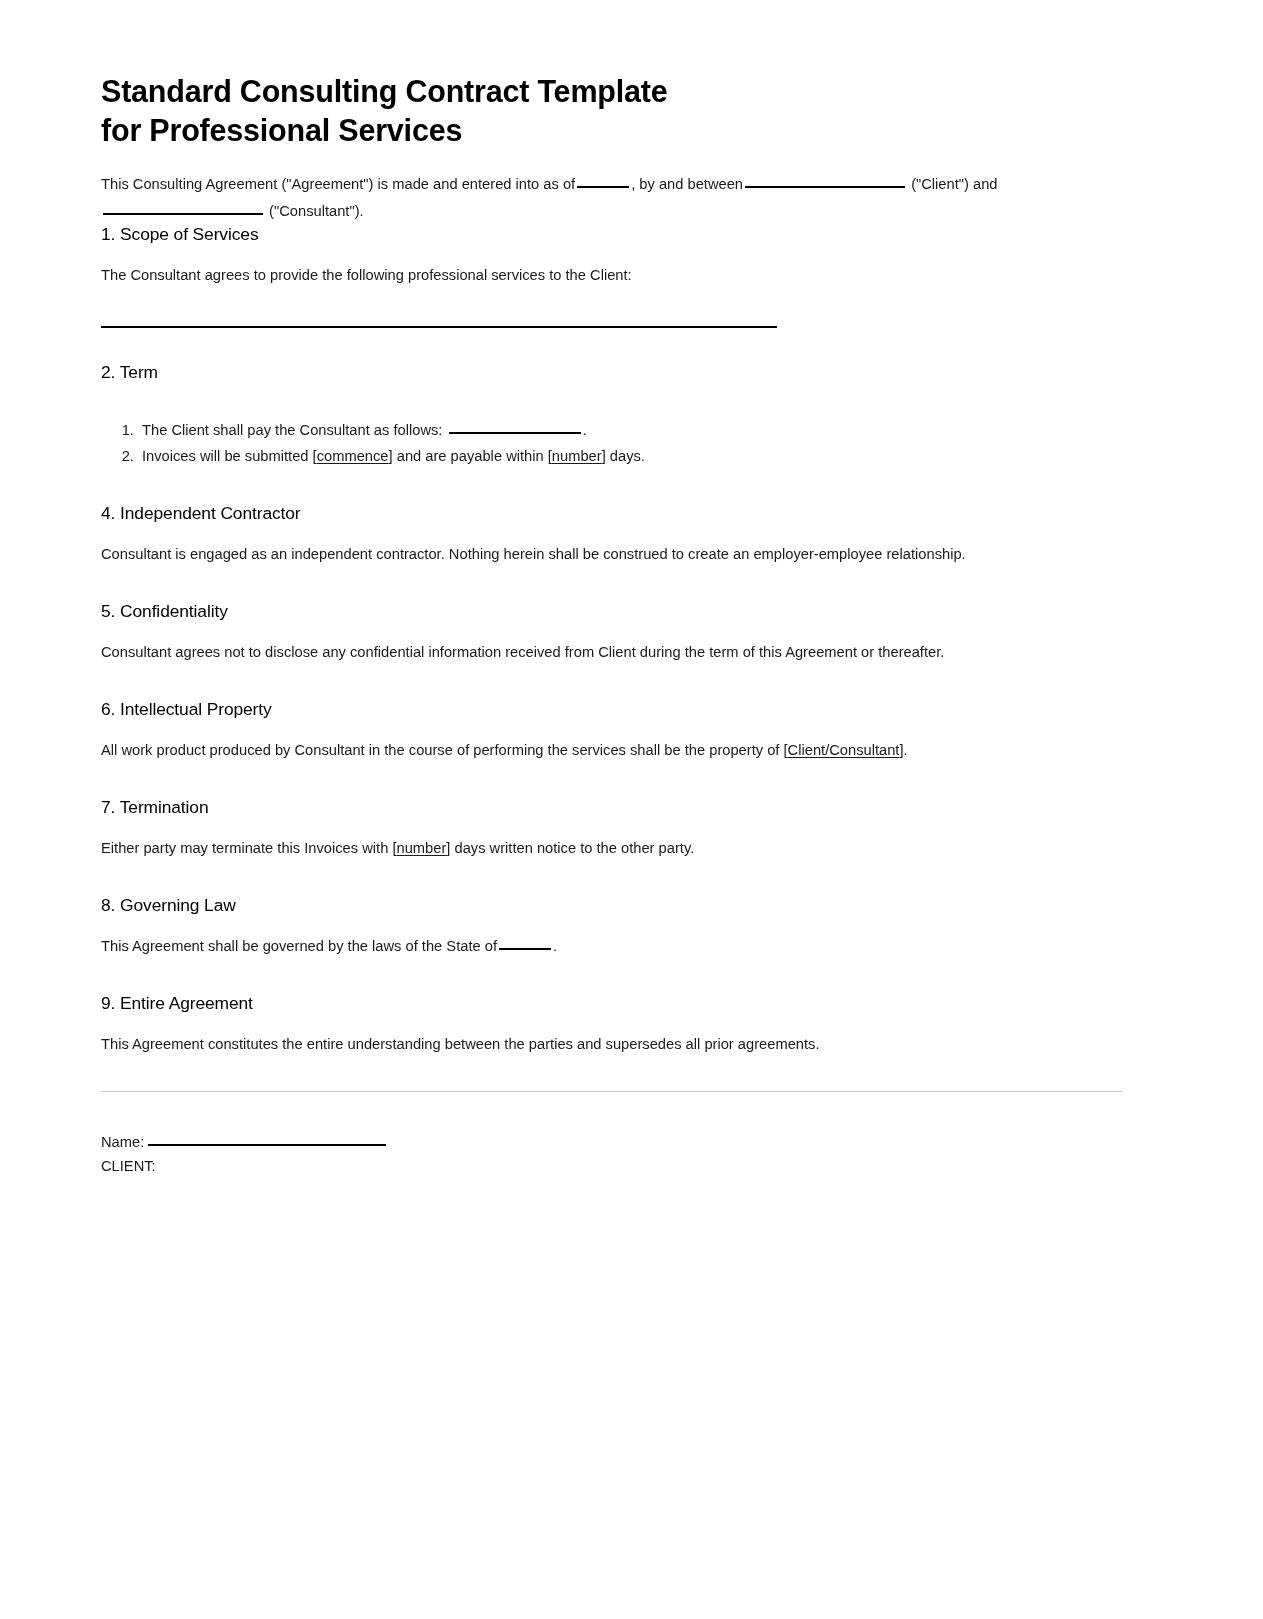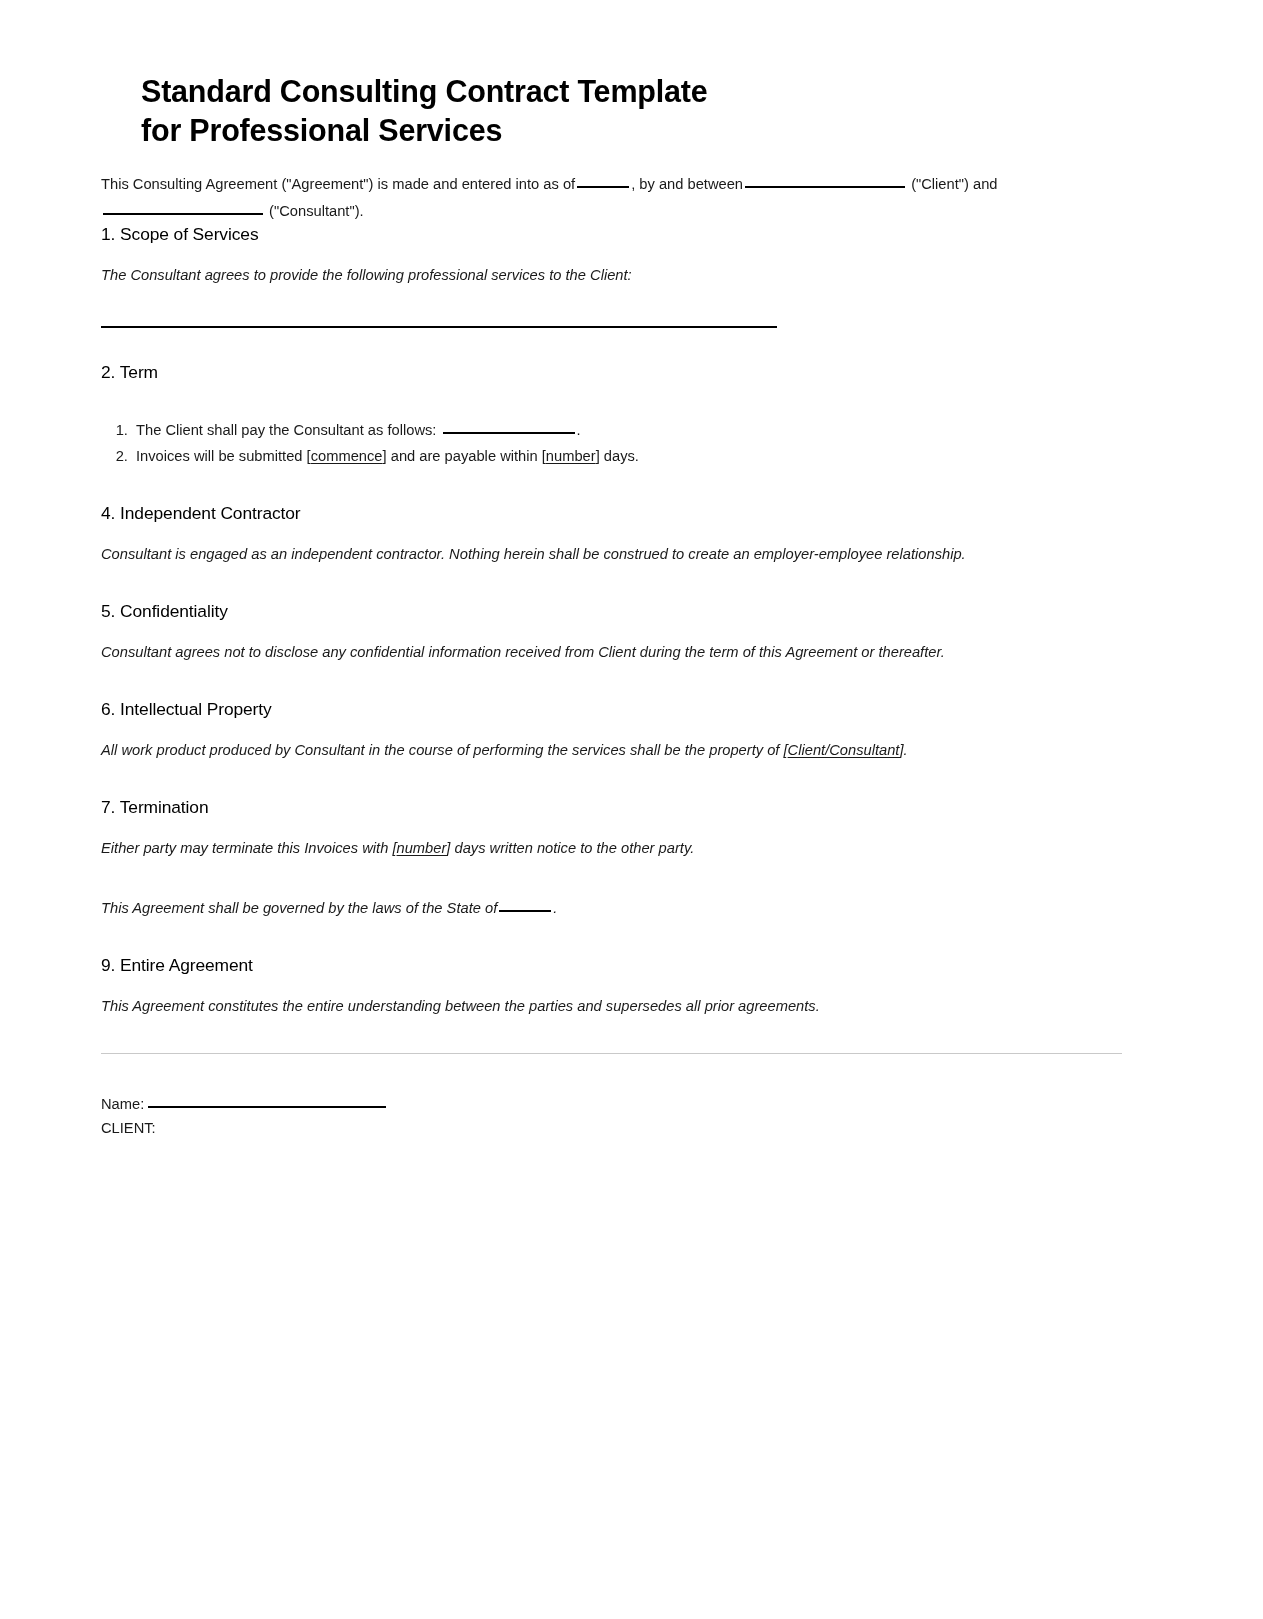--- a/index.html
+++ b/index.html
@@ -24,21 +24,21 @@
     padding: 72px 140px 0 101px;
   }
   .doc-title {
     font-size: 30.5px;
     font-weight: bold;
     line-height: 1.27;
     letter-spacing: -0.2px;
     margin: 0 0 22px 0;
     max-width: 640px;
   }
-  .title-line { display: block; margin-left: 40px; }
+  .title-line { display: block; }
 
   p.body-text {
     font-size: 14.7px;
     line-height: 1.78;
     margin: 0;
     color: #1a1a1a;
     max-width: 955px;
   }
   .intro {
     margin-bottom: 34px;
@@ -50,21 +50,20 @@
     line-height: 1.2;
     margin: 0 0 17px 0;
     letter-spacing: -0.1px;
     color: #000;
   }
   .section {
     margin-bottom: 34px;
   }
   .section p.body-text {
     margin-bottom: 0;
-    font-style: italic;
   }
 
   
   .blank {
     display: inline-block;
     border-bottom: 2.4px solid #000;
     vertical-align: 1px;
     height: 0.82em;
     margin: 0 2px;
   }
@@ -75,21 +74,21 @@
   
   .rule-line {
     width: 676px;
     height: 0;
     border-bottom: 2.6px solid #000;
     margin: 38px 0 0 0;
   }
 
   
   ol.num-list {
-    margin: 0;
+    margin: 6px;
     padding-left: 31px;
     font-size: 14.7px;
     line-height: 1.78;
     color: #1a1a1a;
   }
   ol.num-list li {
     margin: 0;
     padding-left: 4px;
   }
 
@@ -164,20 +163,21 @@
     <h2 class="section-heading">6. Intellectual Property</h2>
     <p class="body-text"><span>All work product produced by Consultant in the course of performing the services shall be the property of [</span><span class="placeholder">Client/Consultant</span><span>].</span></p>
   </div>
 
   <div class="section">
     <h2 class="section-heading">7. Termination</h2>
     <p class="body-text"><span>Either party may terminate this Invoices with [</span><span class="placeholder">number</span><span>] days written notice to the other party.</span></p>
   </div>
 
   <div class="section">
+    <h2 class="section-heading">8. Governing Law</h2>
     <p class="body-text"><span>This Agreement shall be governed by the laws of the State of</span><span class="blank blank-sm"></span><span>.</span></p>
   </div>
 
   <div class="section">
     <h2 class="section-heading">9. Entire Agreement</h2>
     <p class="body-text">This Agreement constitutes the entire understanding between the parties and supersedes all prior agreements.</p>
   </div>
 
   <hr class="divider">
 

